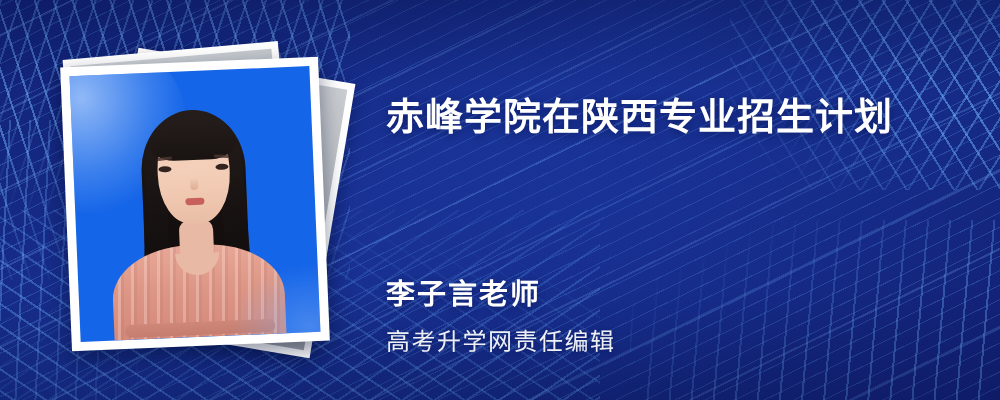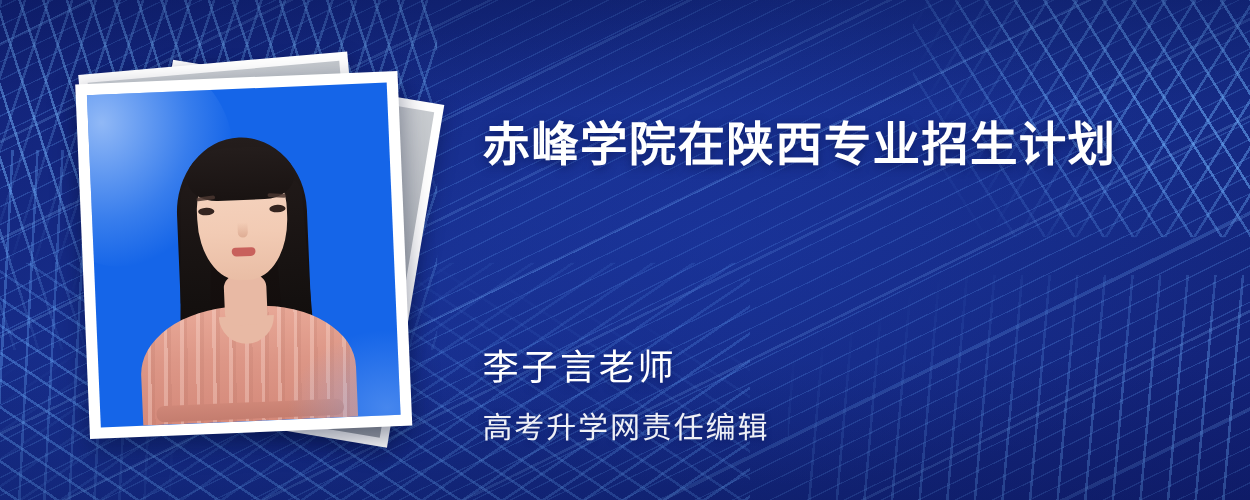--- a/index.html
+++ b/index.html
@@ -476,21 +476,21 @@
     letter-spacing: 1px;
     white-space: nowrap;
     text-shadow: 0 2px 8px rgba(5,15,70,0.55);
   }
   .author-name {
     position: absolute;
     top: 270px;
     left: 0;
     margin: 0;
     font-size: 29px;
-    font-weight: normal;
+    font-weight: bold;
     color: #ffffff;
     letter-spacing: 2px;
     white-space: nowrap;
     text-shadow: 0 2px 7px rgba(5,15,70,0.5);
     text-align: center;
   }
   .author-role {
     position: absolute;
     top: 322px;
     left: 0;

